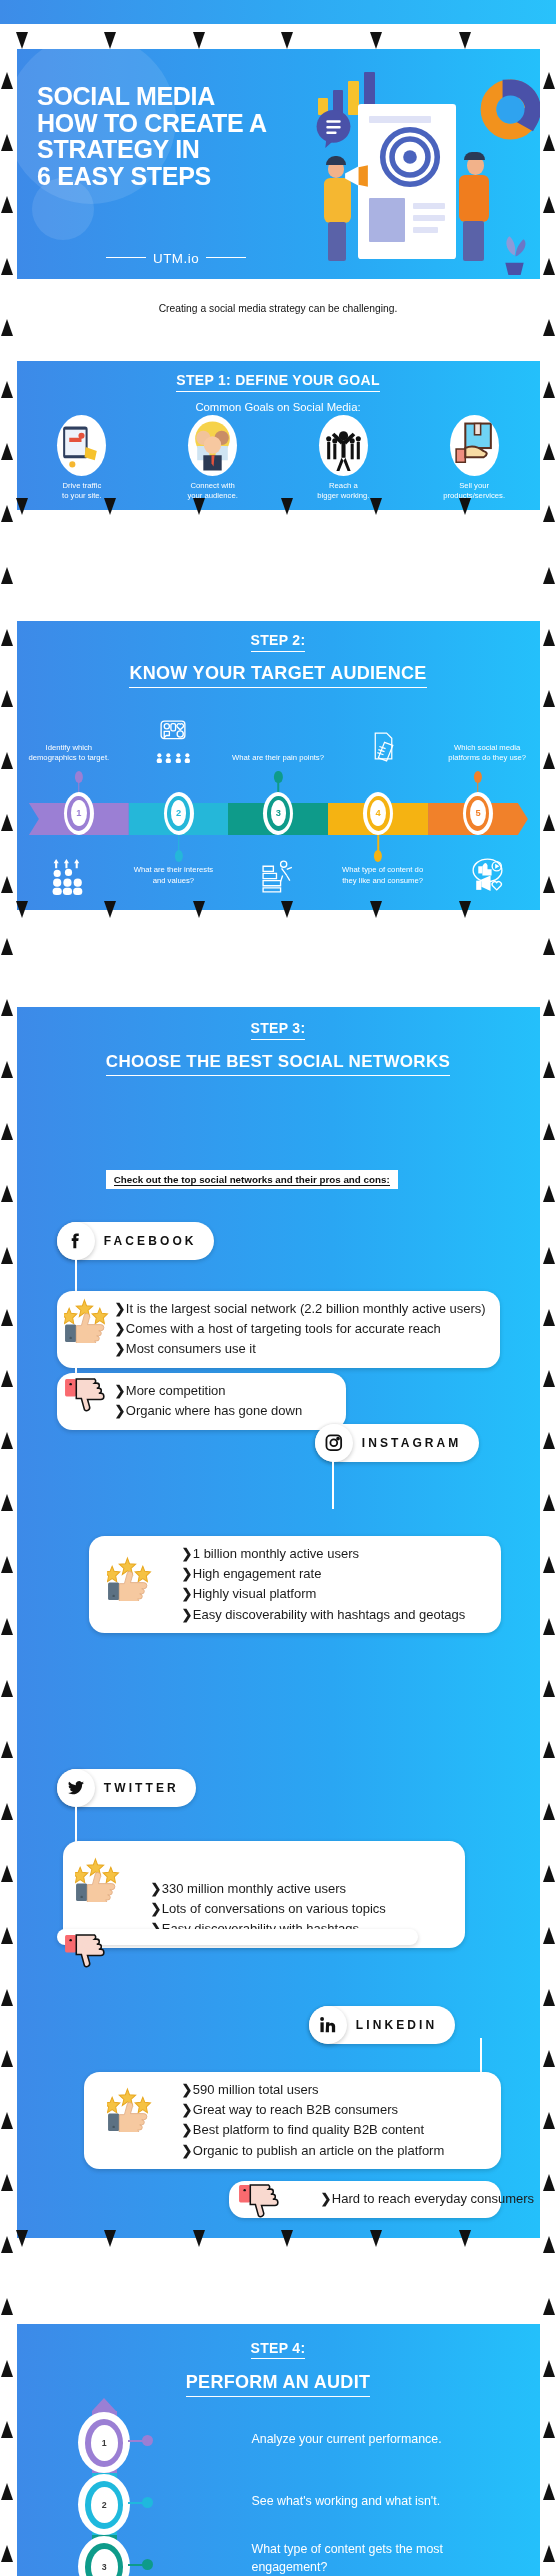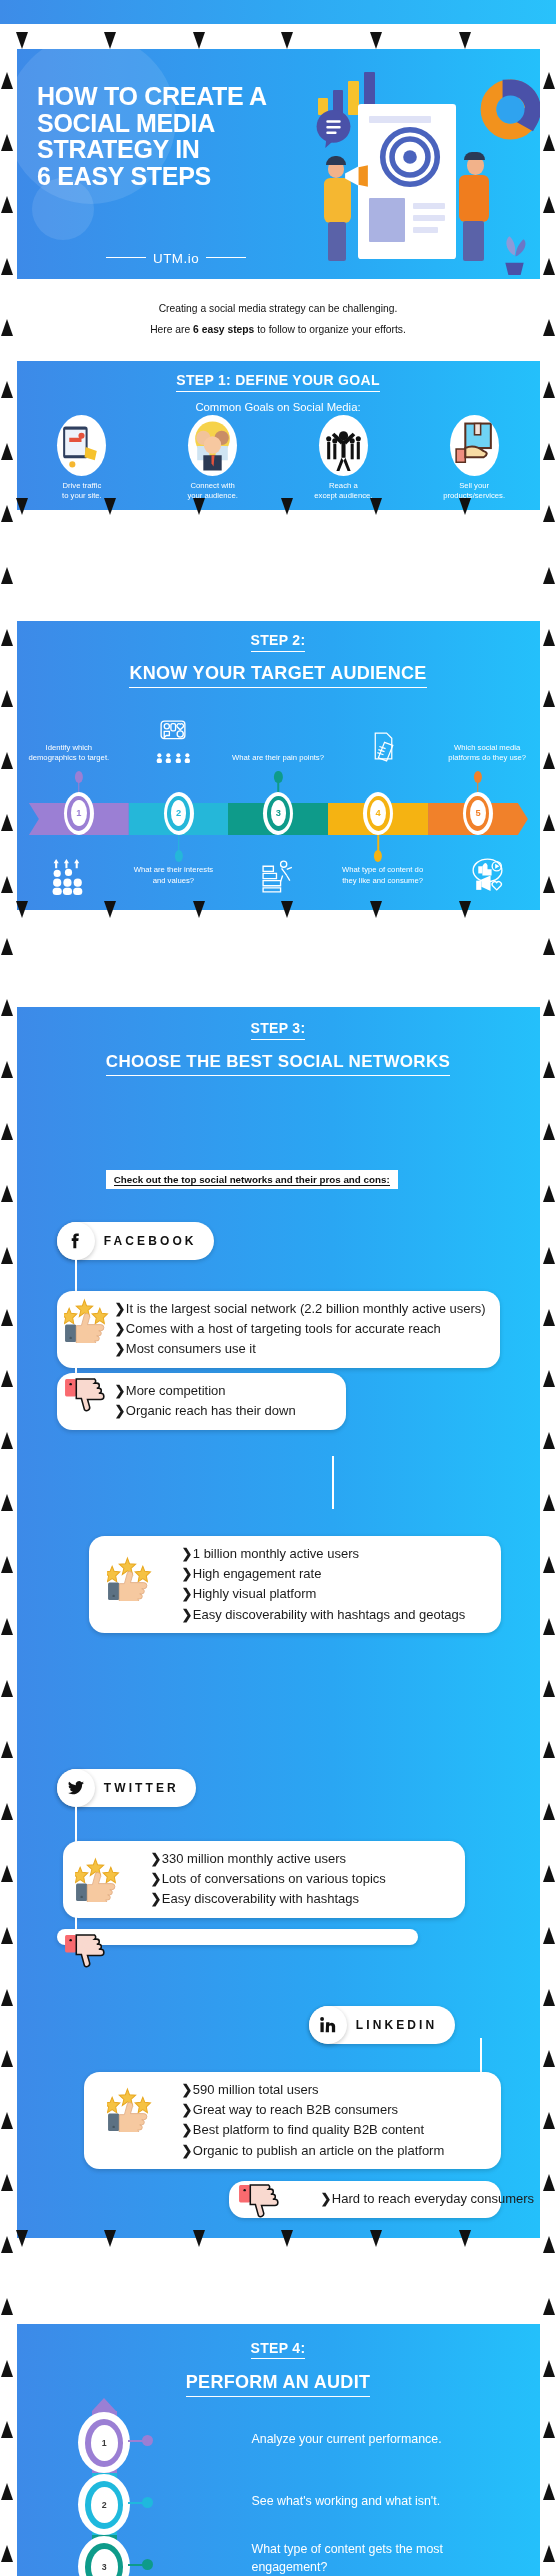--- a/index.html
+++ b/index.html
@@ -148,22 +148,22 @@
 </head>
 <body>
 
 <div class="topbar"></div>
 
 <div class="panel" id="hero">
   <div class="blob"></div>
   <div class="blob2"></div>
 
   <div class="hero-title">
+    <div>Social Media</div>
     <div>How to Create a</div>
-    <div>Social Media</div>
     <div>Strategy in</div>
     <div>6 Easy Steps</div>
   </div>
 
   <div class="hero-brand">
     <span class="rule"></span><span>UTM.io</span><span class="rule"></span>
   </div>
 
   <div class="hero-art">
 
@@ -216,23 +216,20 @@
     <svg style="position:absolute;right:2.1px;bottom:3.1px;" width="36" height="49" viewBox="0 0 70 96">
       <path d="M36 56 C18 46 16 26 26 18 C36 26 40 44 36 56Z" fill="#8f9ad8"></path>
       <path d="M38 58 C56 50 62 32 54 24 C44 32 38 46 38 58Z" fill="#6b77c7"></path>
       <path d="M18 70 h36 l-6 24 h-24 Z" fill="#4a51a8"></path>
     </svg>
   </div>
 </div>
 
 <div id="intro">
   <div>Creating a social media strategy can be challenging.</div>
-  <div>
-    <span>Here are </span><b>6 easy steps</b><span> to follow to organize your efforts.</span>
-  </div>
 </div>
 
 <div class="panel" id="step1">
   <div class="step-kicker"><span class="u">Step 1: Define Your Goal</span></div>
   <div class="sub">Common Goals on Social Media:</div>
 
   <div class="goal-row">
     <div class="goal">
       <div class="circ">
         <svg width="49" height="61" viewBox="0 0 96 118">
@@ -280,21 +277,21 @@
               <rect x="62" y="56" width="6" height="30"></rect>
               <rect x="74" y="52" width="6" height="34"></rect>
               <circle cx="19" cy="46" r="5"></circle>
               <circle cx="31" cy="50" r="5"></circle>
               <circle cx="65" cy="50" r="5"></circle>
               <circle cx="77" cy="46" r="5"></circle>
             </g>
           </svg>
       </div>
       <div class="lbl" style="white-space:pre-line">Reach a
-except audience.</div>
+bigger working.</div>
     </div>
     <div class="goal">
       <div class="circ">
         <svg width="49" height="61" viewBox="0 0 96 118">
             <rect x="30" y="16" width="50" height="48" fill="#6fd3f5" stroke="#5a3020" stroke-width="4"></rect>
             <rect x="48" y="16" width="12" height="22" fill="#f2e3dd" stroke="#5a3020" stroke-width="3"></rect>
             <path d="M12 66 h18 v26 h-18z" fill="#ef8e80" stroke="#5a3020" stroke-width="3"></path>
             <path d="M30 64 q18 -8 36 6 q12 4 0 12 h-36z" fill="#f7dba4" stroke="#5a3020" stroke-width="4"></path>
           </svg>
       </div>
@@ -480,24 +477,34 @@
   </div>
   <div class="connector" style="left:58px;top:339px;height:32px;"></div>
   <div class="procon" style="left:40px;top:366px;width:289px;">
     <div class="thumb"><svg width="45" height="47" viewBox="0 0 88 92">
           <rect x="2" y="2" width="22" height="34" rx="3" fill="#f96a6f"></rect>
           <circle cx="13" cy="12" r="2.4" fill="#111"></circle>
           <path d="M24 2 h36 a5 5 0 0 1 0 8 h4 a5 5 0 0 1 0 10 h4 a5 5 0 0 1 0 10 h4 a6 6 0 0 1 0 12 h-26 l4 14 a6 6 0 0 1 -10 6 l-6-22 h-10z" fill="#f9d9cf" stroke="#111" stroke-width="3"></path>
         </svg></div>
     <ul>
       <li><span class="chev">❯</span><span>More competition</span></li>
-      <li><span class="chev">❯</span><span>Organic reach has their down</span></li>
+      <li><span class="chev">❯</span><span>Organic where has gone down</span></li>
     </ul>
   </div>
 
+  <div class="plat-tag" style="left:298px;top:417px;">
+    <div class="pico">
+        <svg width="19.6" height="19.6" viewBox="0 0 24 24" fill="none" stroke="#111" stroke-width="2.2">
+          <rect x="3" y="3" width="18" height="18" rx="5"></rect>
+          <circle cx="12" cy="12" r="4.2"></circle>
+          <circle cx="17.2" cy="6.8" r="1.2" fill="#111"></circle>
+        </svg>
+      </div>
+    <div class="pname">INSTAGRAM</div>
+  </div>
   <div class="connector" style="left:315px;top:449px;height:53px;"></div>
   <div class="procon" style="left:72px;top:529px;width:412px;">
     <div class="thumb" style="left:18.5px;top:17.5px;"><svg width="45" height="47" viewBox="0 0 88 92">
           <g fill="#f5c243" stroke="#e8a820" stroke-width="2">
             <path d="M10 24 l4 10 11 1-8 8 2 11-9-6-9 6 2-11-8-8 11-1z"></path>
             <path d="M40 8 l4 11 12 1-9 8 3 12-10-7-10 7 3-12-9-8 12-1z"></path>
             <path d="M70 24 l4 10 11 1-8 8 2 11-9-6-9 6 2-11-8-8 11-1z"></path>
           </g>
           <rect x="2" y="56" width="22" height="34" rx="3" fill="#5c7183"></rect>
           <circle cx="13" cy="82" r="2.4" fill="#44555f"></circle>
@@ -524,21 +531,21 @@
     <div class="thumb" style="left:12.4px;top:14.4px;"><svg width="45" height="47" viewBox="0 0 88 92">
           <g fill="#f5c243" stroke="#e8a820" stroke-width="2">
             <path d="M10 24 l4 10 11 1-8 8 2 11-9-6-9 6 2-11-8-8 11-1z"></path>
             <path d="M40 8 l4 11 12 1-9 8 3 12-10-7-10 7 3-12-9-8 12-1z"></path>
             <path d="M70 24 l4 10 11 1-8 8 2 11-9-6-9 6 2-11-8-8 11-1z"></path>
           </g>
           <rect x="2" y="56" width="22" height="34" rx="3" fill="#5c7183"></rect>
           <circle cx="13" cy="82" r="2.4" fill="#44555f"></circle>
           <path d="M24 58 h10 l6-22 a6 6 0 0 1 10 6 l-4 14 h26 a6 6 0 0 1 0 12 h-4 a5 5 0 0 1 0 10 h-4 a5 5 0 0 1 0 10 h-4 a5 5 0 0 1 0 8 h-36z" fill="#f6c9a0" stroke="#e0ab80" stroke-width="1.6"></path>
         </svg></div>
-    <ul style="padding-left:30px;">
+    <ul style="padding-left:30px;margin-top:30px;">
       <li><span class="chev">❯</span><span>330 million monthly active users</span></li>
       <li><span class="chev">❯</span><span>Lots of conversations on various topics</span></li>
       <li><span class="chev">❯</span><span>Easy discoverability with hashtags</span></li>
     </ul>
   </div>
   <div class="connector" style="left:58px;top:900px;height:25px;"></div>
   <div class="procon" style="left:40px;top:922px;width:361px;">
     <div class="thumb"><svg width="45" height="47" viewBox="0 0 88 92">
           <rect x="2" y="2" width="22" height="34" rx="3" fill="#f96a6f"></rect>
           <circle cx="13" cy="12" r="2.4" fill="#111"></circle>

